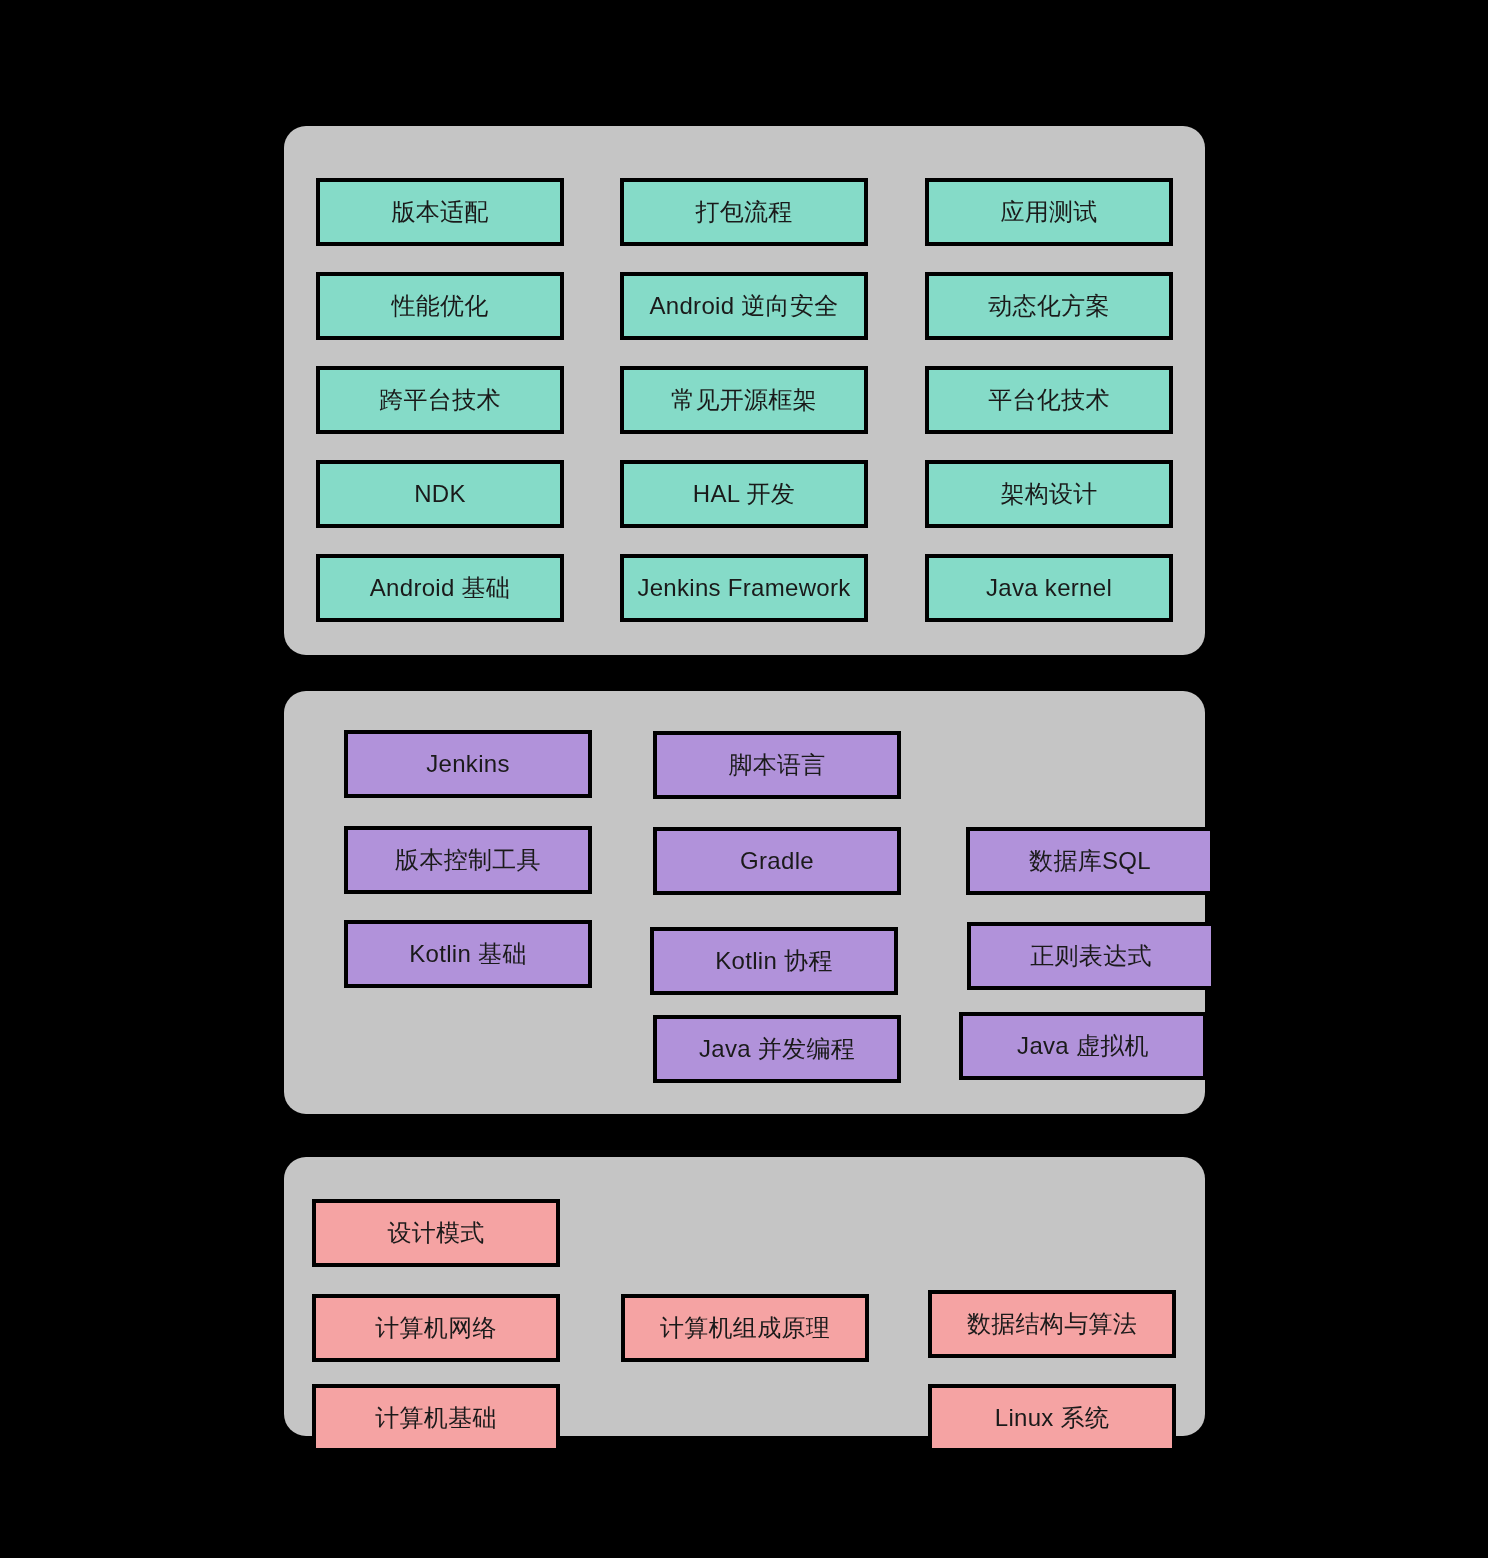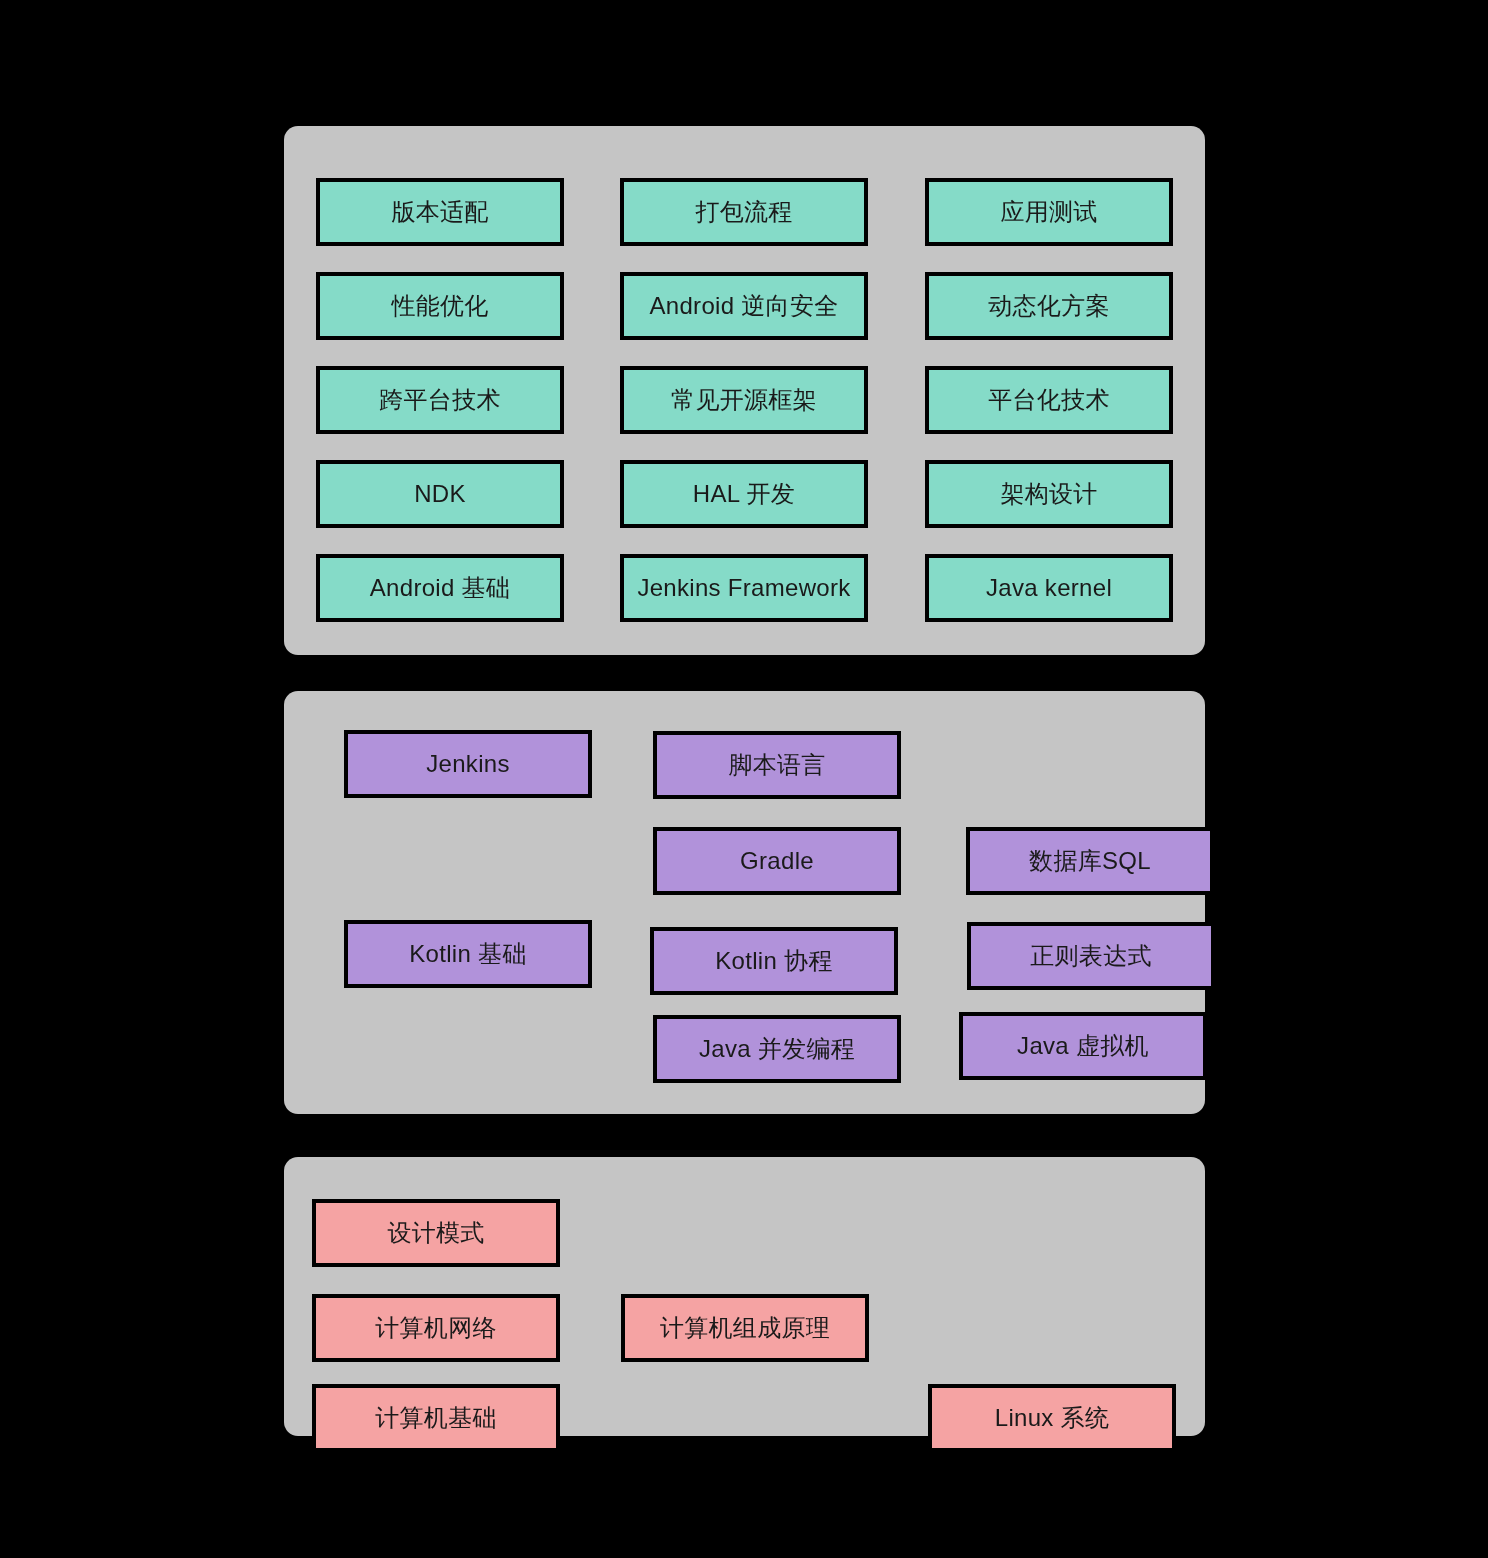--- a/index.html
+++ b/index.html
@@ -2,21 +2,21 @@
 <html style="--bg: #000000; --panel: #C5C5C5; --border: #000000; --text: #1A1A1A; --teal: #85DBC8; --purple: #B192DA; --pink: #F5A3A3;"><head>
 <meta charset="utf-8">
 <style>
   :root{
     --bg:#000000; --panel:#C5C5C5; --border:#000000; --text:#1A1A1A;
     --teal:#85DBC8; --purple:#B192DA; --pink:#F5A3A3;
   }
   *{margin:0;padding:0;box-sizing:border-box;}
   body{background:var(--bg);font-family:"Liberation Sans","DejaVu Sans",sans-serif;}
   .canvas{position:relative;width:1488px;height:1558px;background:var(--bg);overflow:hidden;}
-  .panel{position:absolute;background:var(--panel);border-radius:14px;}
+  .panel{position:absolute;background:var(--panel);border-radius:22px;}
   .panel-1{left:284px;top:126px;width:921px;height:529px;}
   .panel-2{left:284px;top:691px;width:921px;height:423px;}
   .panel-3{left:284px;top:1157px;width:921px;height:279px;}
   .box{
     position:absolute;width:248px;height:68px;
     border:4px solid var(--border);
     display:flex;align-items:center;justify-content:center;
     font-size:24px;color:var(--text);white-space:nowrap;
     letter-spacing:0.3px;cursor:default;
   }
@@ -43,30 +43,32 @@
     <div class="box" style="left:336px;top:334px">HAL 开发</div>
     <div class="box" style="left:641px;top:334px">架构设计</div>
     <div class="box" style="left:32px;top:428px">Android 基础</div>
     <div class="box" style="left:336px;top:428px">Jenkins Framework</div>
     <div class="box" style="left:641px;top:428px">Java kernel</div>
   </section>
 
   <section class="panel panel-2">
     <div class="box" style="left:28px;top:39px">Jenkins</div>
     <div class="box" style="left:337px;top:40px">脚本语言</div>
+    <div class="box" style="left:28px;top:135px">版本控制工具</div>
     <div class="box" style="left:337px;top:136px">Gradle</div>
     <div class="box" style="left:650px;top:136px">数据库SQL</div>
     <div class="box" style="left:28px;top:229px">Kotlin 基础</div>
     <div class="box" style="left:334px;top:236px">Kotlin 协程</div>
     <div class="box" style="left:651px;top:231px">正则表达式</div>
     <div class="box" style="left:337px;top:324px">Java 并发编程</div>
     <div class="box" style="left:643px;top:321px">Java 虚拟机</div>
   </section>
 
   <section class="panel panel-3">
     <div class="box" style="left:28px;top:42px">设计模式</div>
     <div class="box" style="left:28px;top:137px">计算机网络</div>
     <div class="box" style="left:337px;top:137px">计算机组成原理</div>
+    <div class="box" style="left:644px;top:133px">数据结构与算法</div>
     <div class="box" style="left:28px;top:227px">计算机基础</div>
     <div class="box" style="left:644px;top:227px">Linux 系统</div>
   </section>
 
 </div>
 
 </body></html>

